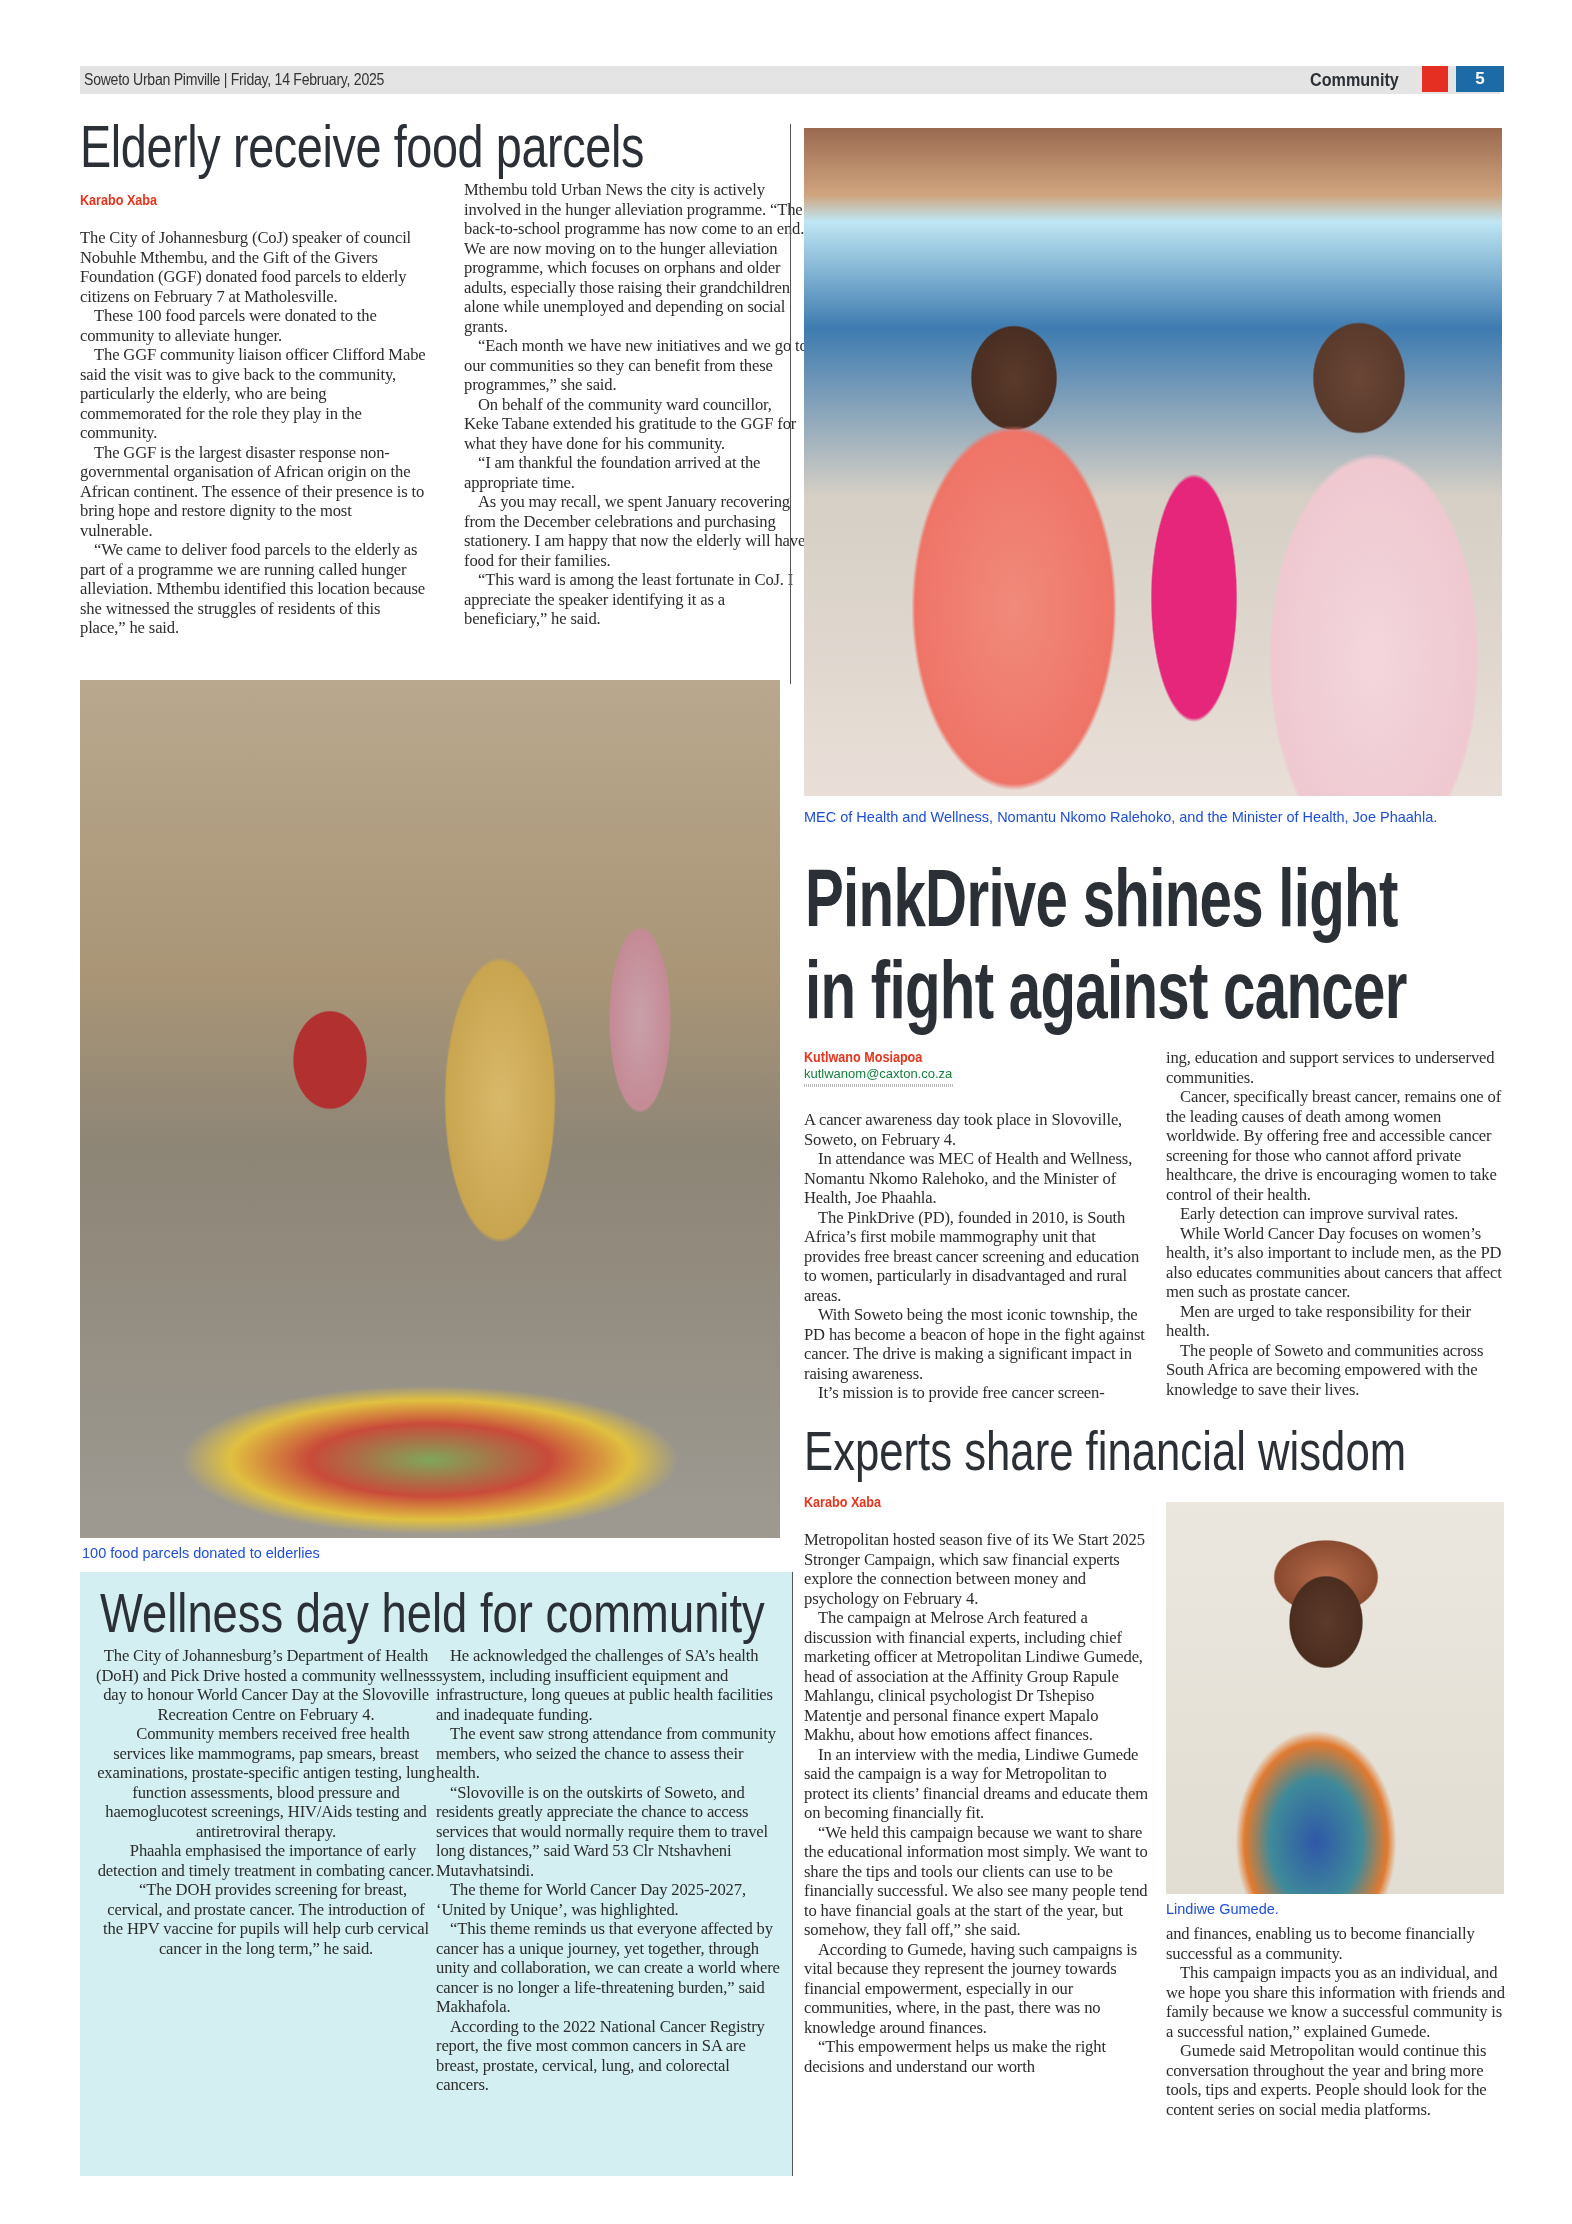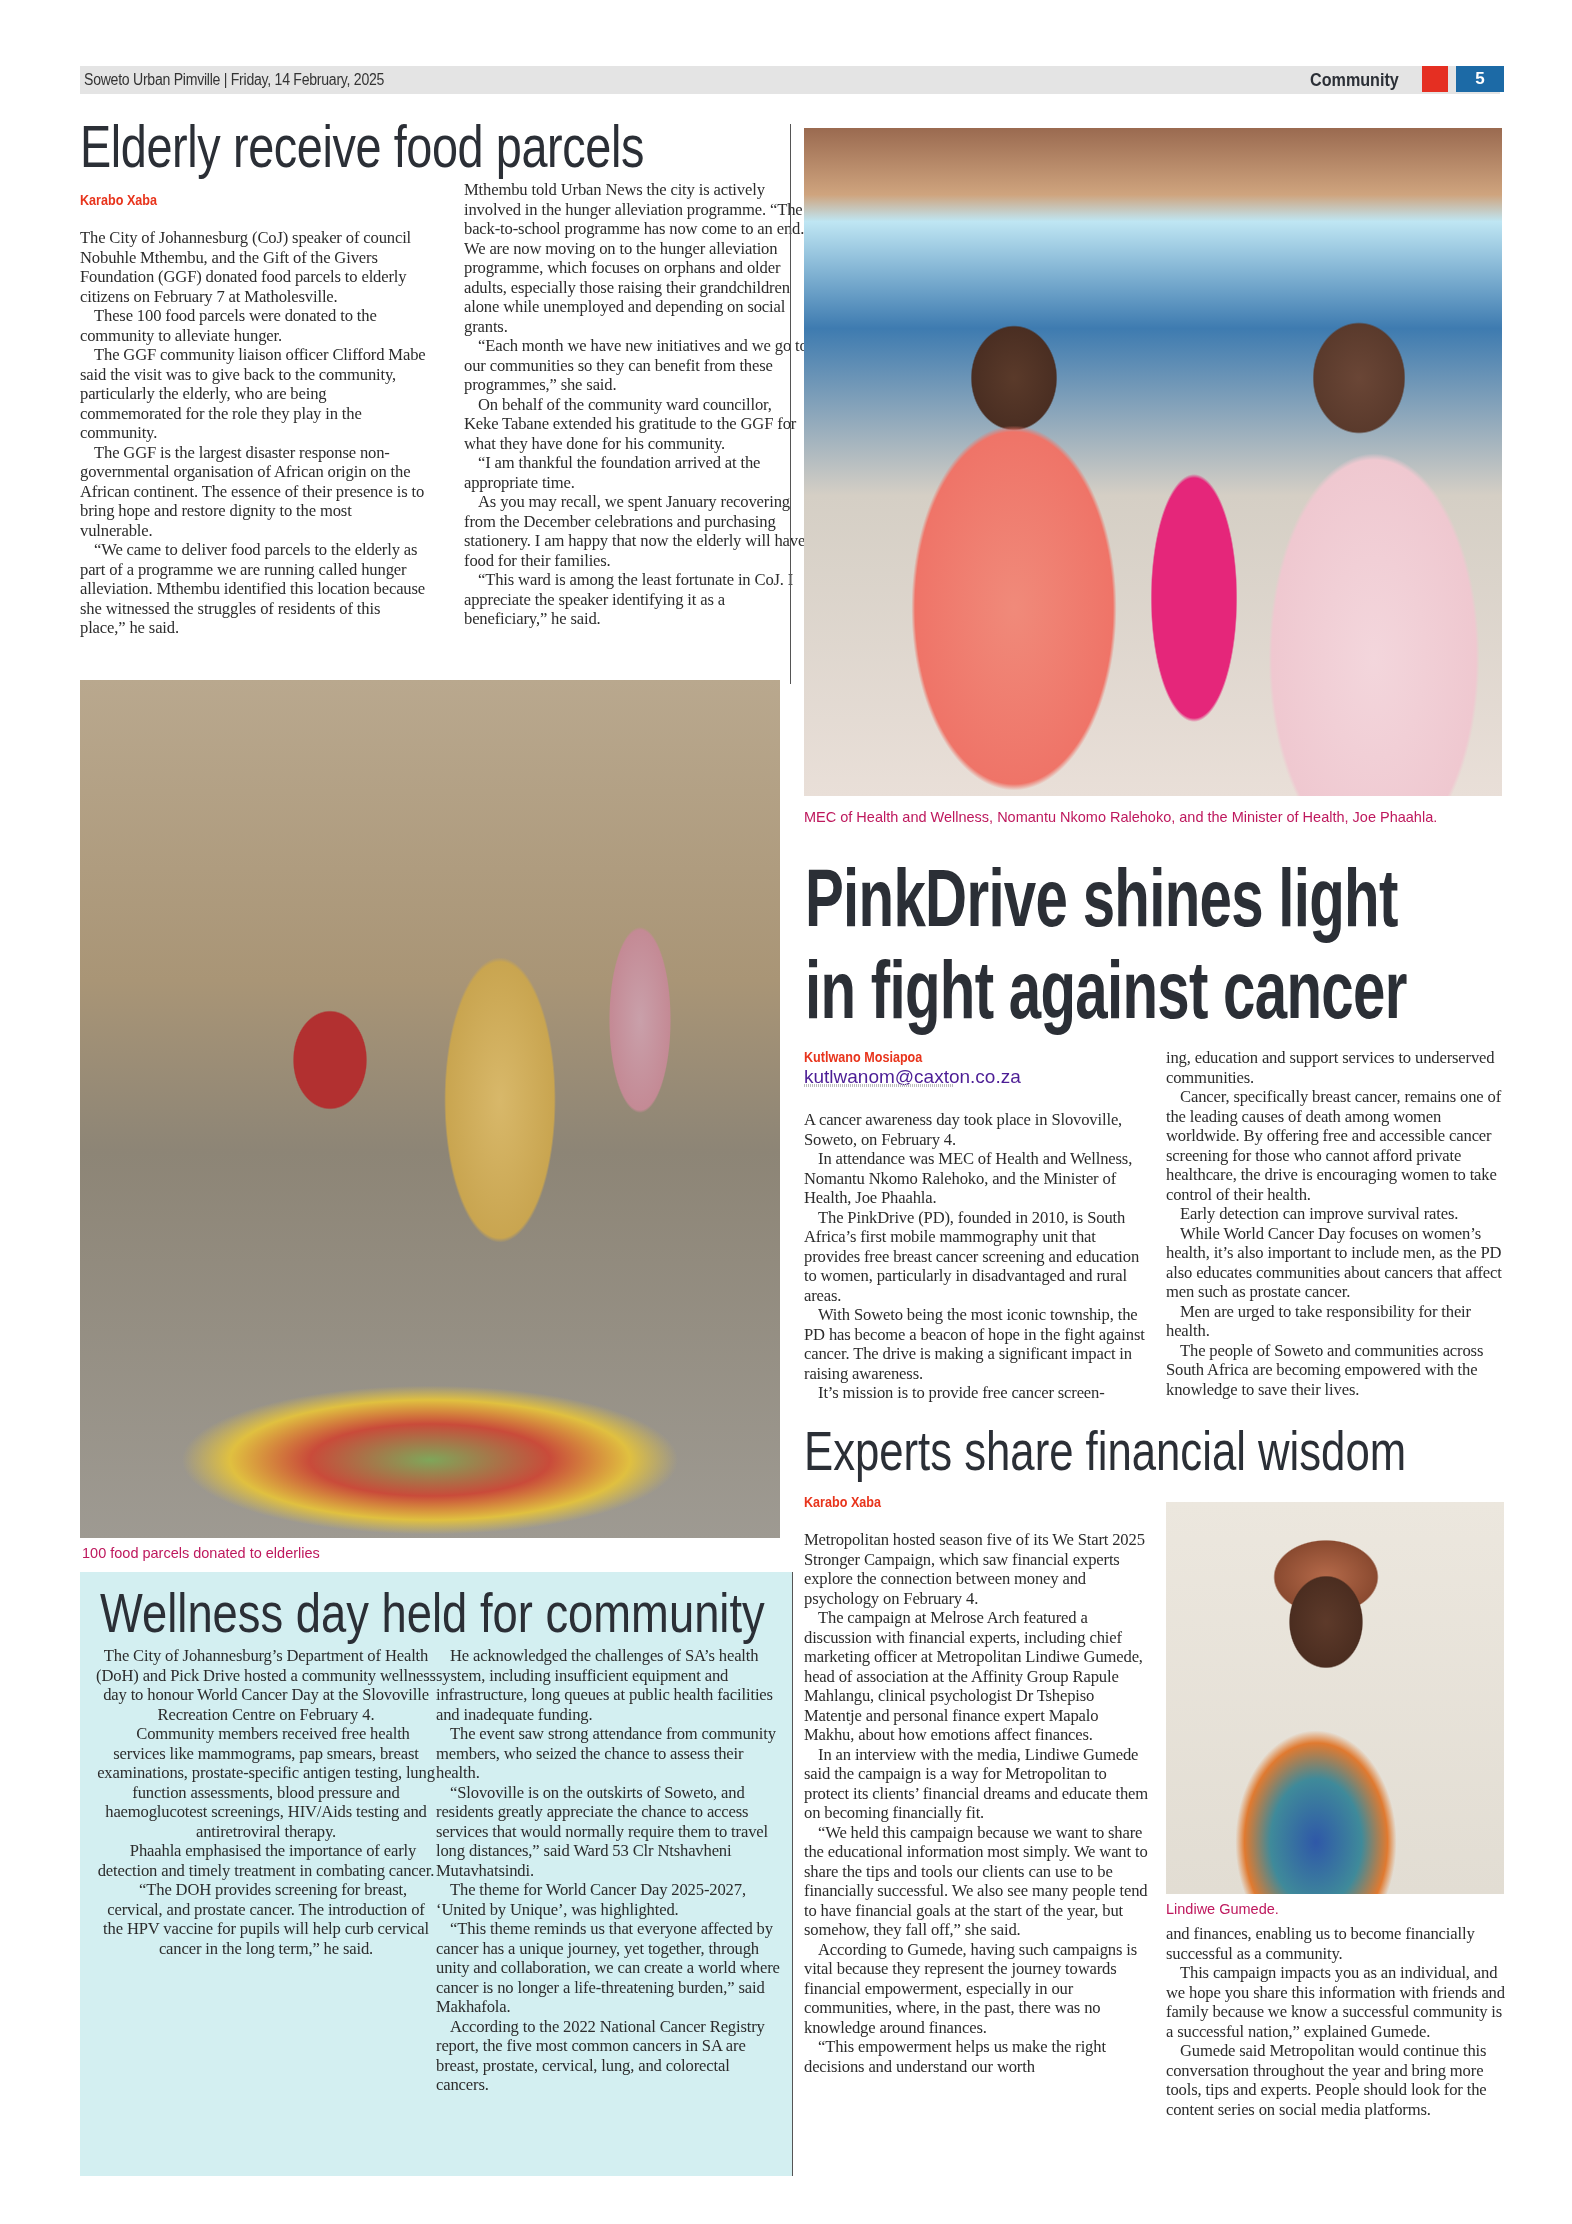--- a/index.html
+++ b/index.html
@@ -16,28 +16,28 @@
   .page-num { left: 1456px; top: 66px; width: 48px; height: 26px; background: #1c6aa6; color: #fff; font-family: "Liberation Sans", sans-serif; font-weight: bold; font-size: 17px; line-height: 26px; text-align: center; }
 
   
   .headline { font-family: "Liberation Sans", sans-serif; color: #2b2f36; transform-origin: left top; white-space: nowrap; }
   .h1 { left: 80px; top: 112px; font-size: 60px; transform: scaleX(0.78); letter-spacing: -0.5px; }
   .h-pink { left: 805px; top: 852px; font-size: 82px; font-weight: bold; line-height: 92px; transform: scaleX(0.71); letter-spacing: -1px; }
   .h-experts { left: 804px; top: 1418px; font-size: 56px; transform: scaleX(0.78); }
   .h-wellness { left: 100px; top: 1580px; font-size: 56px; transform: scaleX(0.81); }
 
   .byline { font-family: "Liberation Sans", sans-serif; font-weight: bold; color: #e8341c; font-size: 14px; transform: scaleX(0.9); transform-origin: left; }
-  .email { font-family: "Liberation Sans", sans-serif; font-size: 19px; color: #4c1d95; }
+  .email { font-family: "Liberation Sans", sans-serif; font-size: 13px; color: #15803d; }
   .dotrule { height: 3px; background: repeating-linear-gradient(90deg, #bbb 0 1px, transparent 1px 2px); }
 
   .col { font-size: 16.6px; line-height: 19.5px; color: #2c2c2c; letter-spacing: -0.15px; }
   .col p { text-indent: 14px; }
   .col p.first { text-indent: 0; }
 
-  .caption { font-family: "Liberation Sans", sans-serif; font-size: 14.5px; color: #be185d; line-height: 18px; }
+  .caption { font-family: "Liberation Sans", sans-serif; font-size: 14.5px; color: #1d4ed8; line-height: 18px; }
 
   .vrule { background: #555; width: 1px; }
 
   
   .photo { overflow: hidden; }
   .photo-elderly { left: 80px; top: 680px; width: 700px; height: 858px;
     background:
       radial-gradient(ellipse 60px 80px at 250px 380px, #b23030 0%, #b23030 60%, transparent 62%),
       radial-gradient(ellipse 90px 230px at 420px 420px, #d8b86a 0%, #c9a550 60%, transparent 62%),
       radial-gradient(ellipse 50px 150px at 560px 340px, #c9a0aa 0%, #c48a95 60%, transparent 62%),

